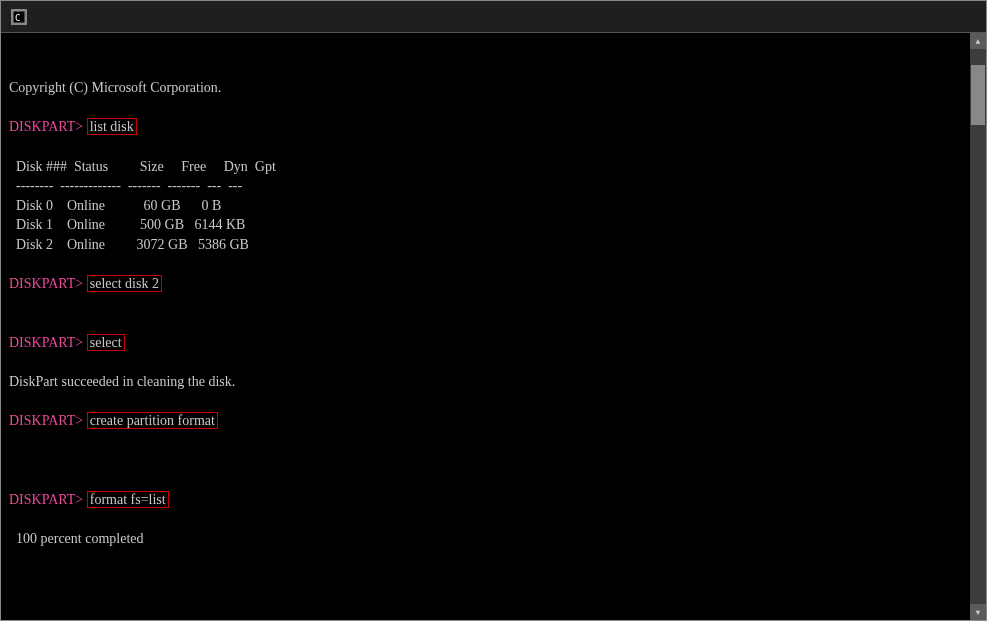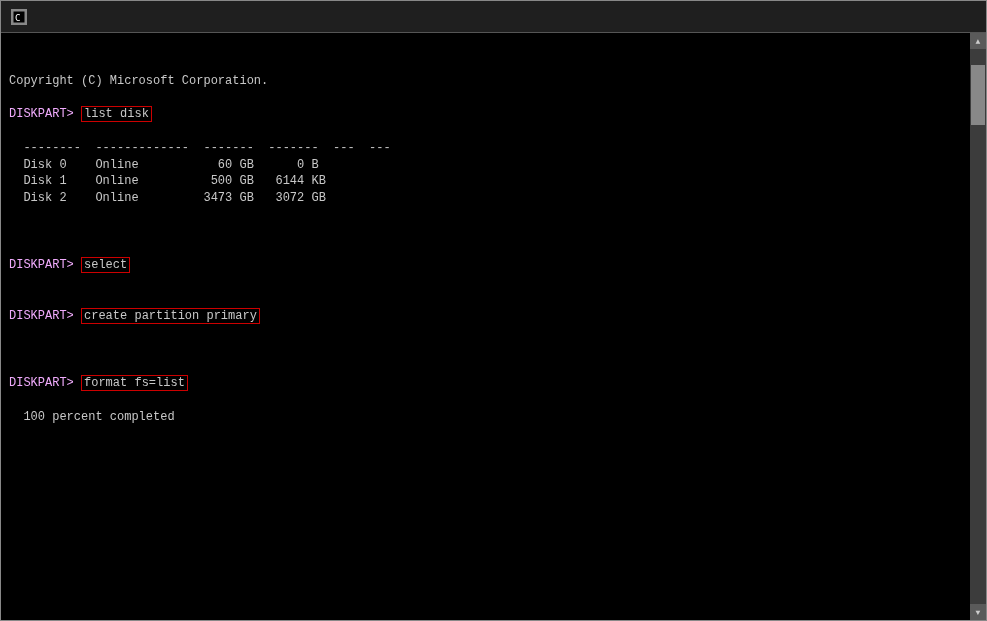--- a/index.html
+++ b/index.html
@@ -79,25 +79,25 @@
     .terminal-area {
       flex: 1;
       display: flex;
       overflow: hidden;
     }
 
     .terminal-content {
       flex: 1;
       background: #000000;
       color: #c8c8c8;
-      font-size: 12px;
+      font-size: 14px;
       line-height: 1.4;
       padding: 6px 8px;
       overflow-y: auto;
-      font-family: Liberation Mono, monospace;
+      font-family: Liberation Serif, serif;
       white-space: pre;
     }
 
     .scrollbar {
       width: 16px;
       background: #3c3c3c;
       display: flex;
       flex-direction: column;
       align-items: center;
     }
@@ -129,21 +129,21 @@
       color: #c8c8c8;
       padding: 0 2px;
     }
 
     .line {
       display: block;
       min-height: 1.4em;
     }
 
     .prompt {
-      color: #f0abfc;
+      color: #ec4899;
     }
 
     @keyframes blink {
       50% { opacity: 0; }
     }
   </style>
 </head>
 <body>
 
 <div class="window">
@@ -162,31 +162,34 @@
       <button class="title-bar-btn close"></button>
     </div>
   </div>
 
   <div class="terminal-area">
     <div class="terminal-content" id="terminal">
     <span class="line">Copyright (C) Microsoft Corporation.
 </span><span class="line">
 </span><span class="line"><span class="prompt">DISKPART&gt; </span><span class="cmd-highlight">list disk</span>
 </span><span class="line">
+</span><span class="line">  Disk ###  Status         Size     Free     Dyn  Gpt
 </span><span class="line">  --------  -------------  -------  -------  ---  ---
 </span><span class="line">  Disk 0    Online           60 GB      0 B
 </span><span class="line">  Disk 1    Online          500 GB   6144 KB
-</span><span class="line">  Disk 2    Online         3473 GB   3072 GB
-</span><span class="line">
+</span><span class="line">  Disk 2    Online         3072 GB   5386 GB
+</span><span class="line">
+</span><span class="line"><span class="prompt">DISKPART&gt; </span><span class="cmd-highlight">select disk 2</span>
 </span><span class="line">
 </span><span class="line">
 </span><span class="line"><span class="prompt">DISKPART&gt; </span><span class="cmd-highlight">select</span>
 </span><span class="line">
-</span><span class="line">
-</span><span class="line"><span class="prompt">DISKPART&gt; </span><span class="cmd-highlight">create partition primary</span>
+</span><span class="line">DiskPart succeeded in cleaning the disk.
+</span><span class="line">
+</span><span class="line"><span class="prompt">DISKPART&gt; </span><span class="cmd-highlight">create partition format</span>
 </span><span class="line">
 </span><span class="line">
 </span><span class="line">
 </span><span class="line"><span class="prompt">DISKPART&gt; </span><span class="cmd-highlight">format fs=list</span>
 </span><span class="line">
 </span><span class="line">  100 percent completed
 </span></div>
     <div class="scrollbar">
       <div class="scrollbar-arrow">▲</div>
       <div class="scrollbar-thumb"></div>

